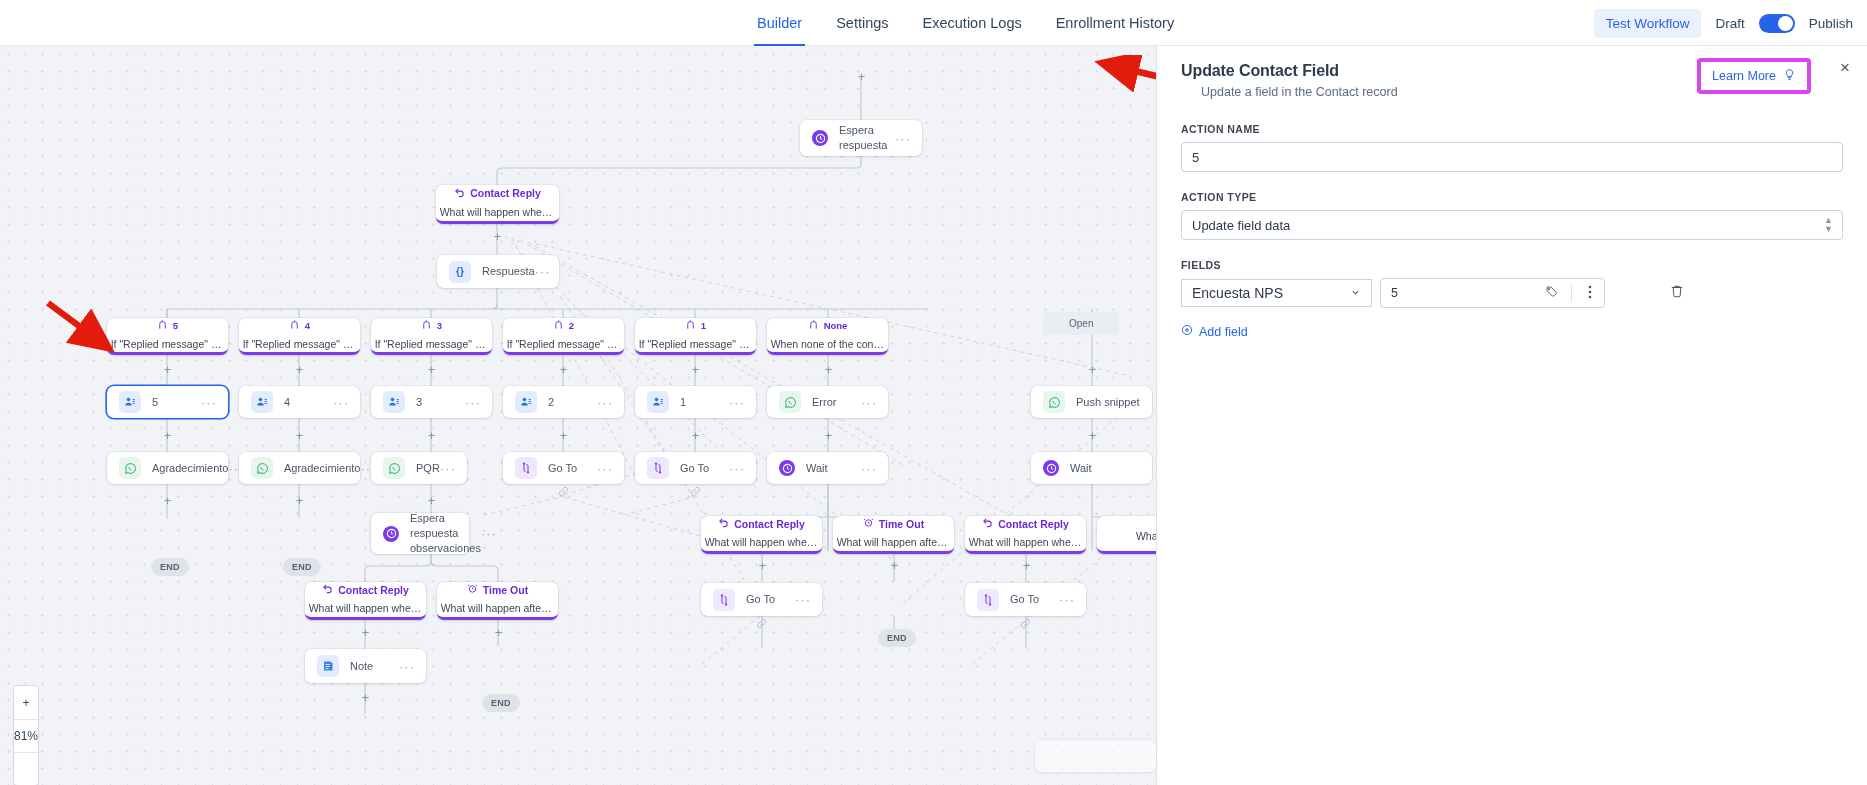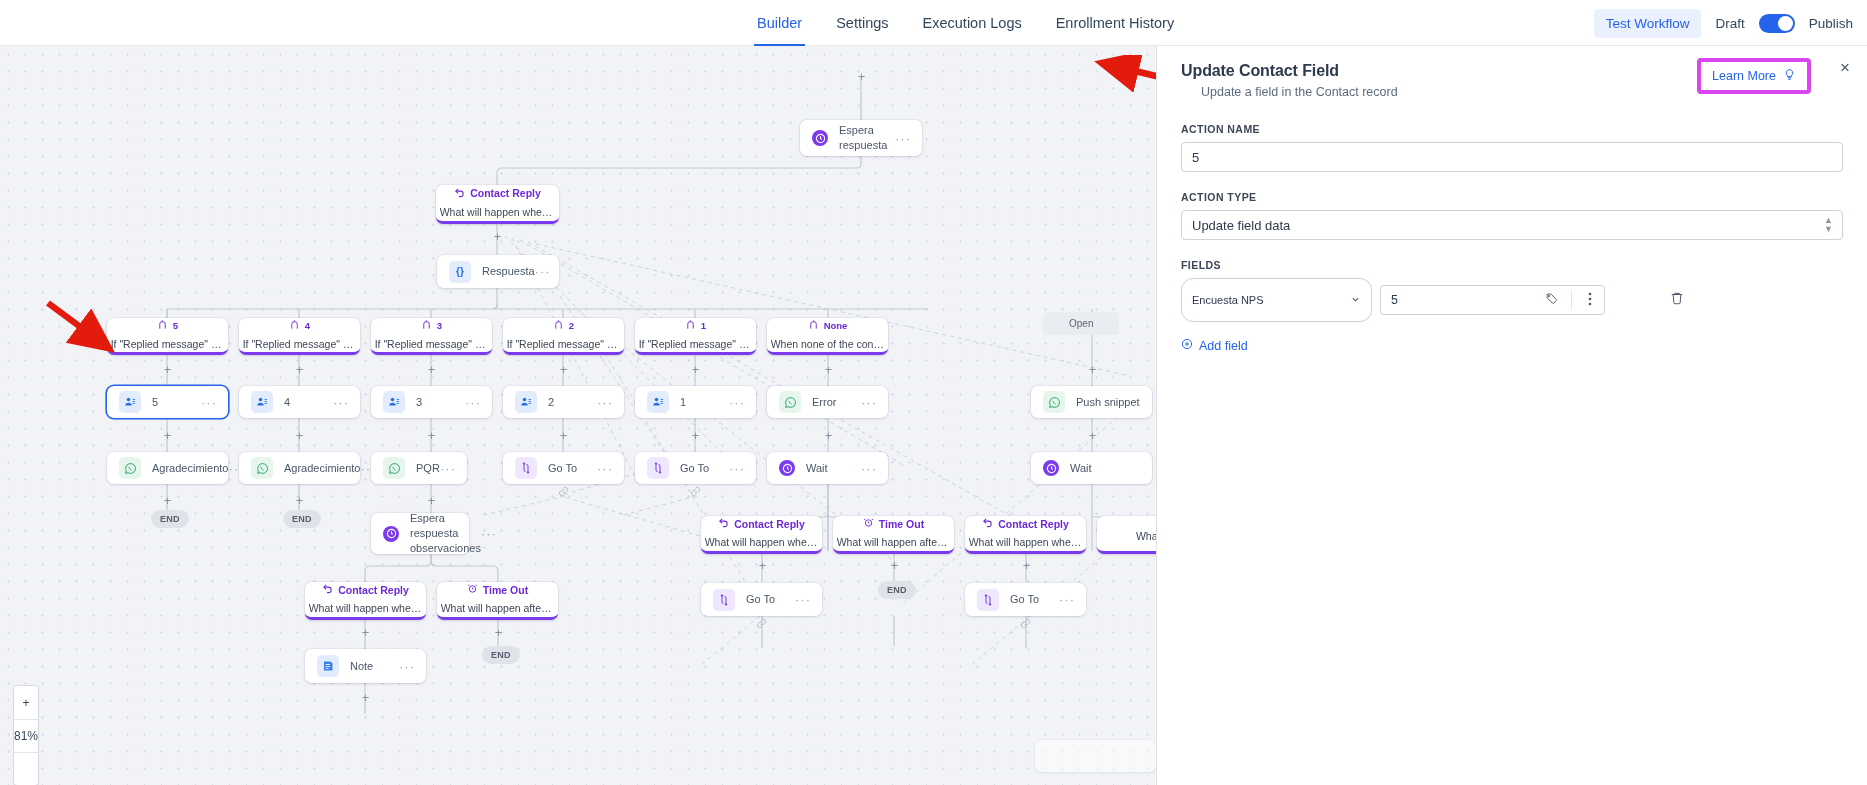--- a/index.html
+++ b/index.html
@@ -78,21 +78,21 @@
   .bnode-title { font-size:10.5px; color:#6d28d9; font-weight:600; display:flex; align-items:center; gap:5px; }
   .bnode-sub { font-size:10.5px; color:#3d4756; margin-top:6px; white-space:nowrap; overflow:hidden; text-overflow:ellipsis; max-width:94%; text-align:center;}
   .bnode-num { font-size:9.5px; color:#6d28d9; font-weight:600; }
 
   .plus {
     position:absolute; width:13px; height:13px; color:#8a93a3; font-size:13px; line-height:13px;
     text-align:center; cursor:pointer; user-select:none;
   }
   .endpill {
     position:absolute; background:#dfe3e9; color:#55606f; font-size:9px; font-weight:600;
-    padding:4px 9px; border-radius:9px; letter-spacing:.3px;
+    padding:4px 9px; border-radius:9px; letter-spacing:.3px;margin-top:48px;
   }
   .gotoicon { position:absolute; color:#aeb6c2; font-size:10px; }
   .openpill {
     position:absolute; background:#e9ecf1; color:#5a6575; font-size:10px;
     padding:6px 26px; border-radius:5px 5px 0 0;
   }
 
   
   .zoomctl {
     position:absolute; left:13px; bottom:-1px; width:26px; background:#fff;
@@ -120,22 +120,22 @@
   .flabel { font-size:10.5px; font-weight:700; color:#3c4656; letter-spacing:.45px; margin-bottom:7px;}
   .finput {
     width:100%; height:30px; border:1px solid #cbd2dc; border-radius:4px;
     font-size:13px; color:#2e3a4d; padding:0 10px; background:#fff; font-family:inherit;
   }
   .fselect-wrap { position:relative; }
   .fsel-caret { position:absolute; right:10px; top:50%; transform:translateY(-50%); color:#8c96a5; font-size:9px; line-height:1.05; pointer-events:none; text-align:center;}
   .fgroup { margin-bottom:19px; }
   .fieldrow { display:flex; align-items:center; gap:8px; }
   .fieldsel {
-    position:relative; width:191px; height:44px; border:1px solid #cbd2dc; border-radius:12px;
-    display:flex; align-items:center; padding:0 10px; font-size:11px; color:#2e3a4d; background:#fff;
+    position:relative; width:191px; height:28px; border:1px solid #cbd2dc; border-radius:0;
+    display:flex; align-items:center; padding:0 10px; font-size:14px; color:#2e3a4d; background:#fff;
   }
   .fieldval {
     position:relative; width:225px; height:30px; border:1px solid #cbd2dc; border-radius:4px;
     display:flex; align-items:center; padding:0 10px; font-size:12.5px; color:#2e3a4d; background:#fff;
   }
   .tag-ico { position:absolute; right:46px; color:#4a5668; }
   .kebab { position:absolute; right:12px; color:#4a5668; font-size:12px; letter-spacing:0; }
   .vdiv { position:absolute; right:32px; top:5px; bottom:5px; width:1px; background:#dfe3ea; }
   .trash { margin-left:57px; color:#4a5668; cursor:pointer; }
   .addfield { margin-top:16px; font-size:12.5px; color:#2563eb; display:flex; align-items:center; gap:6px; cursor:pointer;}

